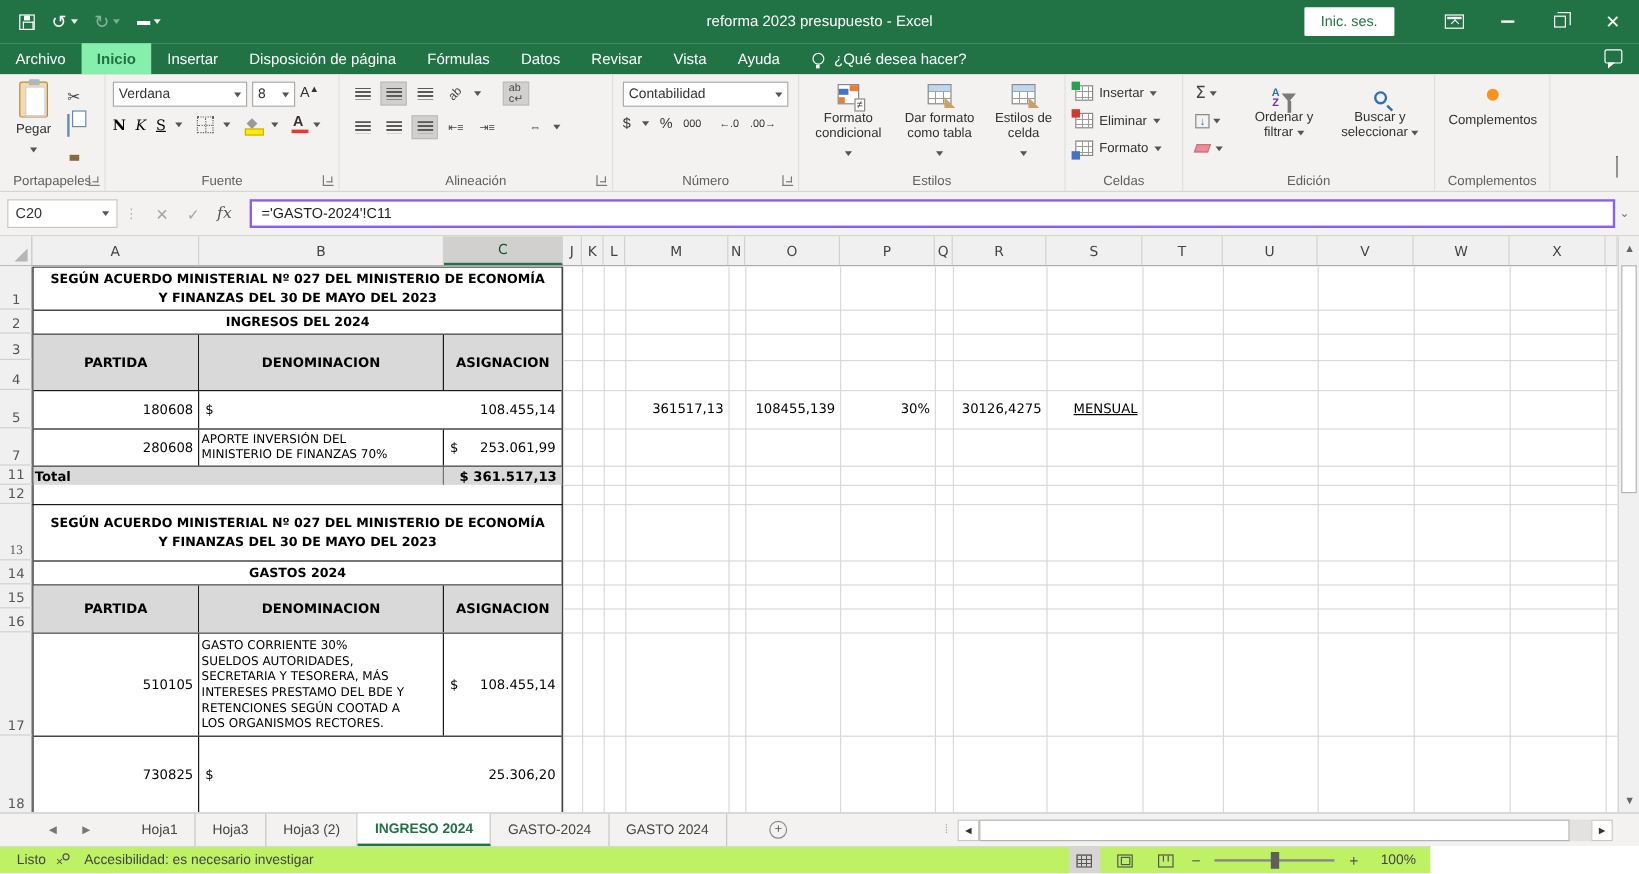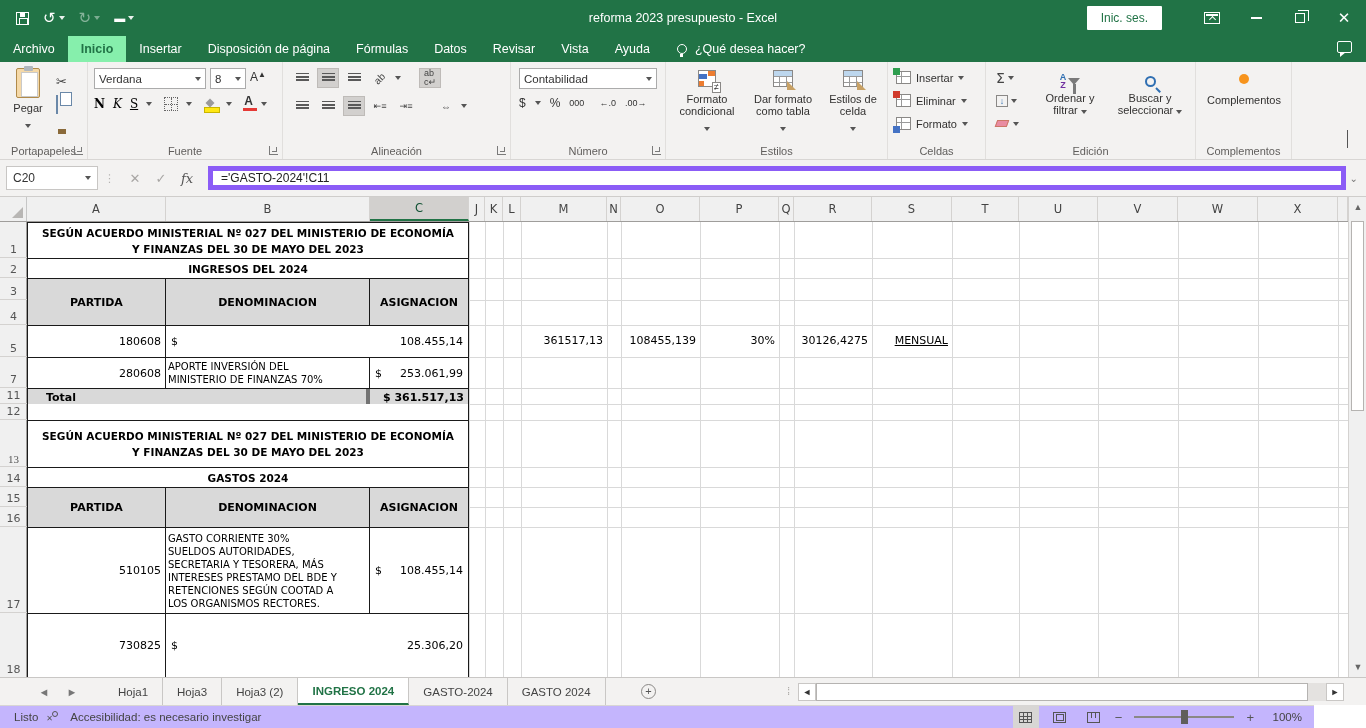--- a/index.html
+++ b/index.html
@@ -91,21 +91,21 @@
   .fontcol-ic { font-size:12px; font-weight:bold; color:#333; line-height:11px; position:relative; padding-bottom:4px; }
   .fontcol-ic:after { content:""; position:absolute; left:-1px; bottom:0; width:14px; height:3.5px; background:#e53935; }
   .wrap-ab { font-size:9px; color:#444; line-height:9px; }
 
   
   .formulabar { position:absolute; top:160px; left:0; width:1366px; height:37px; background:#f3f2f1; display:flex; align-items:center; border-bottom:1px solid #cfcdcb; }
   .namebox { width:92px; height:24px; margin-left:6px; background:#fff; border:1px solid #c8c6c4; display:flex; align-items:center; justify-content:space-between; padding:0 6px; font-size:12px; color:#333; }
   .fb-dots { color:#b5b3b1; font-size:11px; margin:0 6px; letter-spacing:1px; }
   .fb-btn { width:26px; height:24px; display:flex; align-items:center; justify-content:center; font-size:13px; color:#a8a6a4; }
   .fb-fx { color:#555; font-style:italic; font-family:"DejaVu Serif", serif; font-size:13px; }
-  .fb-input { flex:1; height:24px; background:#fff; border:5px solid #8b5cf6; margin-left:8px; margin-right:4px; display:flex; align-items:center; padding:0 8px; font-size:12px; color:#222; }
+  .fb-input { flex:1; height:24px; background:#fff; border:2px solid #8b5cf6; margin-left:8px; margin-right:4px; display:flex; align-items:center; padding:0 8px; font-size:12px; color:#222; }
   .fb-caret { color:#777; font-size:10px; margin-right:8px; }
 
   
   .colheaders { position:absolute; top:197px; left:0; width:1348px; height:25px; display:flex; background:#f0f0f0; border-bottom:1px solid #9f9d9b; }
   .corner { width:27px; height:100%; border-right:1px solid #c6c6c6; position:relative; background:#f0f0f0; }
   .corner:after { content:""; position:absolute; right:3px; bottom:3px; width:0; height:0; border-left:11px solid transparent; border-bottom:11px solid #b8b6b4; }
   .ch { height:100%; border-right:1px solid #d4d2d0; display:flex; align-items:center; justify-content:center; font-size:11.5px; color:#444; font-family:"DejaVu Sans", sans-serif; }
   .ch.sel { background:#d2d0ce; border-bottom:2px solid #217346; color:#0f5132; }
 
   
@@ -144,21 +144,21 @@
   .stab.active { background:#fff; color:#217346; font-weight:bold; border-bottom:2px solid #217346; }
   .newsheet { width:30px; display:flex; align-items:center; justify-content:center; }
   .plus-circ { width:15px; height:15px; border:1px solid #8a8886; border-radius:50%; display:flex; align-items:center; justify-content:center; color:#555; font-size:11px; line-height:11px; }
   .hs-dots { color:#a5a3a1; font-size:10px; letter-spacing:0; margin:0 6px; display:flex; align-items:center; }
   .hscroll { display:flex; align-items:center; margin-left:2px; }
   .hs-arrow { width:18px; height:18px; background:#fff; border:1px solid #c9c7c5; display:flex; align-items:center; justify-content:center; color:#333; font-size:9px; }
   .hs-track { width:510px; height:18px; background:#e4e2e0; position:relative; }
   .hs-thumb { position:absolute; left:0; top:0; height:18px; width:492px; background:#fff; border:1px solid #b5b3b1; }
 
   
-  .statusbar { position:absolute; top:705px; left:0; width:1314px; height:23px; background:#c4b5fd; border-top:1px solid #d8d6d4; display:flex; align-items:center; font-size:11.5px; color:#444; }
+  .statusbar { position:absolute; top:705px; left:0; width:1192px; height:23px; background:#bef264; border-top:1px solid #d8d6d4; display:flex; align-items:center; font-size:11.5px; color:#444; }
   .sb-left { display:flex; align-items:center; gap:10px; padding-left:14px; }
   .accman { width:12px; height:12px; position:relative; }
   .accman:before { content:""; position:absolute; left:4px; top:0; width:4px; height:4px; border:1.2px solid #555; border-radius:50%; }
   .accman:after { content:"✕"; position:absolute; left:-2px; top:3px; font-size:8px; color:#555; }
   .sb-right { position:absolute; right:0; top:0; height:22px; display:flex; align-items:center; gap:8px; padding-right:12px; }
   .viewic { width:26px; height:22px; display:flex; align-items:center; justify-content:center; }
   .viewic.active { background:#d8d6d4; }
   .vi-grid { width:13px; height:11px; border:1px solid #555; background:
       repeating-linear-gradient(to right,transparent 0 3.2px,#555 3.2px 4px),
       repeating-linear-gradient(to bottom,transparent 0 2.8px,#555 2.8px 3.6px); }
@@ -529,21 +529,21 @@
         <div class="trow" style="height:31px;">
           <div class="d-part">280608</div>
           <div class="d-den">APORTE INVERSIÓN DEL
 MINISTERIO DE FINANZAS 70%</div>
           <div class="d-asig">
             <span>$</span>
             <span>253.061,99</span>
           </div>
         </div>
         <div class="trow" style="height:16px; background:#d9d9d9;">
-          <div style="width:342px; border-right:4px solid #737373; font-weight:bold; font-size:11px; display:flex; align-items:center; padding-left:18px;">Total</div>
+          <div style="width:342px; border-right:1px solid #737373; font-weight:bold; font-size:11px; display:flex; align-items:center; padding-left:1px;">Total</div>
           <div style="flex:1; font-weight:bold; font-size:11px; display:flex; align-items:center; justify-content:flex-end; padding-right:4px;">$ 361.517,13</div>
         </div>
       </div>
 
       <div class="gap12"></div>
 
       <div class="tbl" style="top:198px; height:257px; border-bottom:none;">
         <div class="trow mergedtitle" style="height:47px;">
           <span>SEGÚN ACUERDO MINISTERIAL Nº 027 DEL MINISTERIO DE ECONOMÍA</span>
           <span>Y FINANZAS DEL 30 DE MAYO DEL 2023</span>

